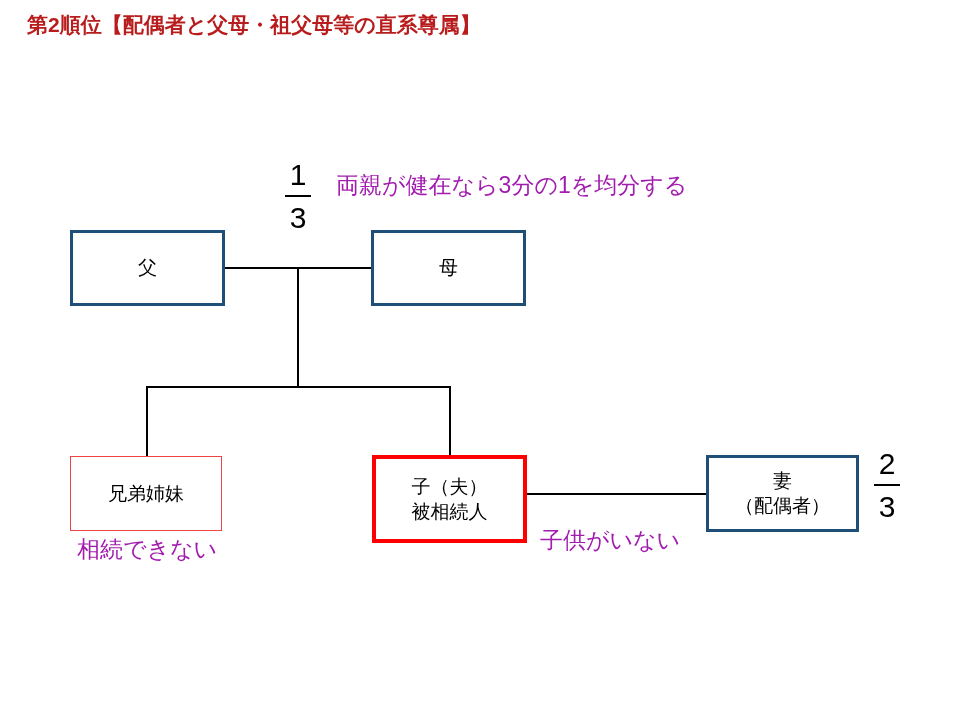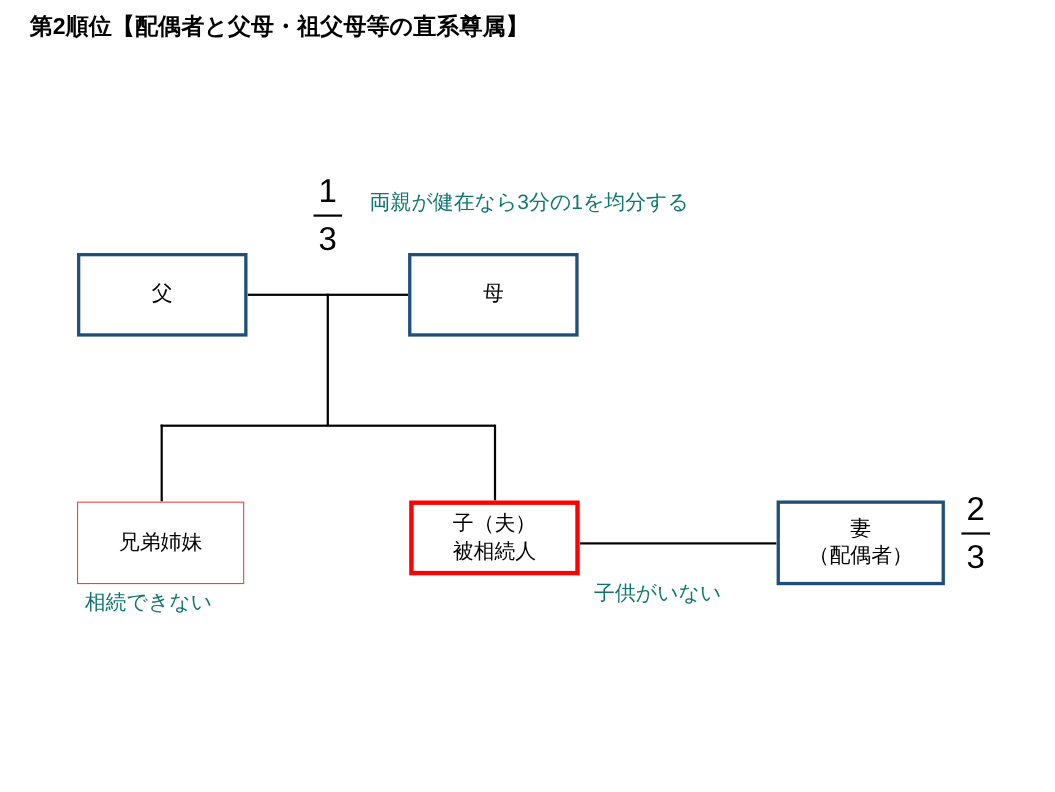--- a/index.html
+++ b/index.html
@@ -20,21 +20,21 @@
   
   .title-block {
     position: absolute;
     left: 27px;
     top: 9px;
     font-size: 21px;
     font-weight: bold;
     line-height: 31px;
     letter-spacing: 0px;
     white-space: nowrap;
-    color: #000000;
+    color: #b91c1c;
   }
   .title-line { display: block; }
 
   
   .node {
     position: absolute;
     box-sizing: border-box;
     background: #ffffff;
     display: flex;
     align-items: center;
@@ -45,21 +45,21 @@
     color: #000000;
     z-index: 3;
   }
   .node.blue   { border: 3px solid #1F4E79; }
   .node.black  { border: 1px solid #ef4444; }
   .node.red    { border: 4px solid #FF0000; }
 
   #node-father { left: 70px;  top: 230px; width: 155px; height: 76px; }
   #node-mother { left: 371px; top: 230px; width: 155px; height: 76px; }
   #node-siblings { left: 70px;  top: 456px; width: 152px; height: 75px; }
-  #node-child  { left: 372px; top: 455px; width: 155px; height: 68px; text-align: center; }
+  #node-child  { left: 372px; top: 455px; width: 155px; height: 88px; text-align: center; }
   #node-wife   { left: 706px; top: 455px; width: 153px; height: 77px; }
 
   .node-label { display: block; }
   .node-label + .node-label { margin-top: 1px; }
 
   
   .line {
     position: absolute;
     background: #000000;
     z-index: 1;
@@ -97,24 +97,24 @@
     background: #000000;
     width: 26px;
     margin: 3px auto 4px auto;
   }
   #fraction-parents { left: 277px; top: 158px; width: 42px; background: #ffffff; }
   #fraction-wife    { left: 866px; top: 447px; width: 42px; }
 
   
   .annotation {
     position: absolute;
-    font-size: 19px;
+    font-size: 23px;
     line-height: 24px;
     white-space: nowrap;
-    color: #0f766e;
+    color: #a21caf;
     z-index: 2;
   }
   #note-parents  { left: 336px; top: 173px; }
   #note-siblings { left: 77px;  top: 537px; }
   #note-child    { left: 540px; top: 528px; }
 </style>
 </head>
 <body>
 
 <div id="page">

